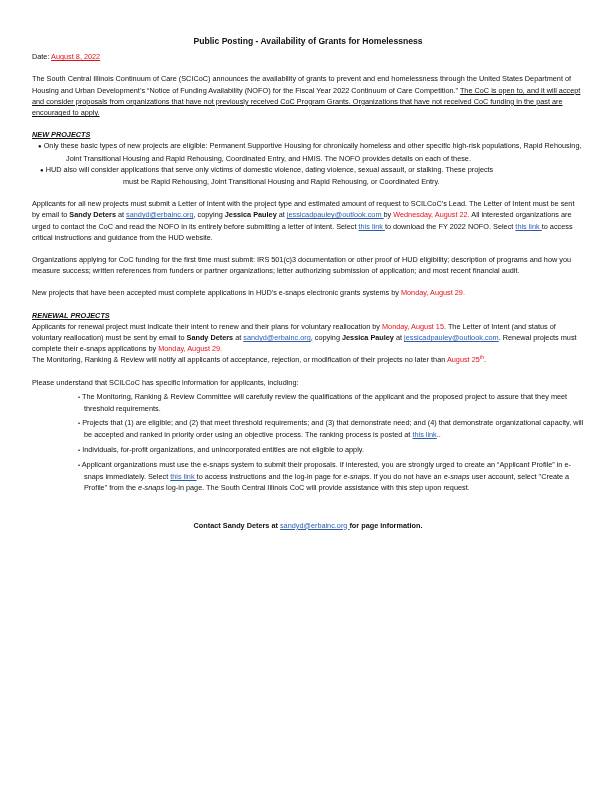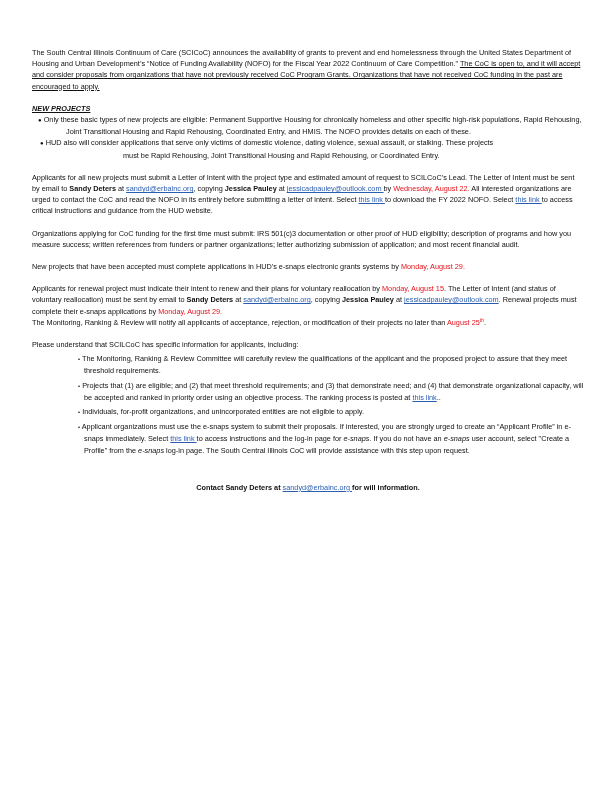--- a/index.html
+++ b/index.html
@@ -18,45 +18,48 @@
   .req { padding-left: 52px; text-indent: -6px; margin-left: 0; margin-bottom: 3px; }
   .small-dot { font-size: 6px; }
   .center { text-align: center; }
   sup { font-size: 5px; line-height: 0; }
   i { font-style: italic; }
 </style>
 </head>
 <body>
 
 <div class="page">
+  <p class="title">Public Posting - Availability of Grants for Homelessness</p>
+  <p><span>Date: </span><span class="red ul">August 8, 2022</span></p>
   <div class="gap"></div>
   <p><span>The South Central Illinois Continuum of Care (SCICoC) announces the availability of grants to prevent and end homelessness through  the United States Department of Housing and Urban Development’s “Notice of Funding Availability (NOFO) for the Fiscal Year 2022  Continuum of Care Competition.” </span><span class="ul">The CoC is open to, and it will accept and consider proposals from organizations that have not  previously received CoC Program Grants. Organizations that have not received CoC funding in the past are encouraged to apply.</span></p>
   <div class="gap"></div>
 
   <p class="heading">NEW PROJECTS</p>
   <p class="dot-item" style="padding-left:34px;text-indent:-28px;"><span style="font-size:6px;">●</span> <span>Only these basic types of new projects are eligible: Permanent Supportive Housing for chronically homeless and other specific  high-risk populations, Rapid Rehousing, Joint Transitional Housing and Rapid Rehousing, Coordinated Entry, and HMIS. The  NOFO provides details on each of these.</span></p>
   <p style="padding-left:8px;"><span style="font-size:6px;">●</span> <span>HUD also will consider applications that serve only victims of domestic violence, dating violence, sexual assault, or stalking.  These projects</span></p>
   <p style="padding-left:91px;">must be Rapid Rehousing, Joint Transitional Housing and Rapid Rehousing, or Coordinated Entry.</p>
   <div class="gap"></div>
 
   <p><span>Applicants for all new projects must submit a Letter of Intent with the project type and estimated amount of request to SCILCoC’s  Lead. The Letter of Intent must be sent by email to </span><span class="b">Sandy Deters</span><span> at </span><span class="link">sandyd@erbainc.org</span><span>, copying </span><span class="b">Jessica Pauley</span><span> at  </span><span class="link">jessicadpauley@outlook.com </span><span>by </span><span class="red">Wednesday, August 22.</span><span> All interested organizations are urged to contact the CoC and read the  NOFO in its entirely before submitting a letter of intent. Select </span><span class="link">this link </span><span>to download the FY 2022 NOFO. Select </span><span class="link">this link </span><span>to access  critical instructions and guidance from the HUD website.</span></p>
   <div class="gap"></div>
 
   <p>Organizations applying for CoC funding for the first time must submit: IRS 501(c)3 documentation or other proof of HUD eligibility;  description of programs and how you measure success; written references from funders or partner organizations; letter authorizing  submission of application; and most recent financial audit.</p>
   <div class="gap"></div>
   <p><span>New projects that have been accepted must complete applications in HUD’s e-snaps electronic grants systems by </span><span class="red">Monday, August  29.</span></p>
   <div class="gap"></div>
 
+  <p class="heading">RENEWAL PROJECTS</p>
   <p><span>Applicants for renewal project must indicate their intent to renew and their plans for voluntary reallocation by </span><span class="red">Monday, August 15</span><span>.  The Letter of Intent (and status of voluntary reallocation) must be sent by email to </span><span class="b">Sandy Deters</span><span> at </span><span class="link">sandyd@erbainc.org</span><span>, copying  </span><span class="b">Jessica Pauley</span><span> at </span><span class="link">jessicadpauley@outlook.com</span><span>. Renewal projects must complete their e-snaps applications by </span><span class="red">Monday, August 29.</span></p>
 
   <p><span>The Monitoring, Ranking &amp; Review will notify all applicants of acceptance, rejection, or modification of their projects no later than  </span><span class="red"><span>August 25</span><sup>th</sup></span><span>.</span></p>
   <div class="gap"></div>
 
   <p>Please understand that SCILCoC has specific information for applicants, including:</p>
   <div style="height:3px"></div>
   <p class="req"><span class="small-dot">•</span> <span>The Monitoring, Ranking &amp; Review Committee will carefully review the qualifications of the applicant and the proposed  project to assure that they meet threshold requirements.</span></p>
   <p class="req"><span class="small-dot">•</span> <span>Projects that (1) are eligible; and (2) that meet threshold requirements; and (3) that demonstrate need; and (4) that  demonstrate organizational capacity, will be accepted and ranked in priority order using an objective process. The ranking  process is posted at </span><span class="link">this link</span><span>..</span></p>
   <p class="req"><span class="small-dot">•</span> <span>Individuals, for-profit organizations, and unincorporated entities are not eligible to apply.</span></p>
   <p class="req"><span class="small-dot">•</span> <span>Applicant organizations must use the e-snaps system to submit their proposals. If interested, you are strongly urged to  create an “Applicant Profile” in e-snaps immediately. Select </span><span class="link">this link </span><span>to access instructions and the log-in page for </span><i>e-snaps</i><span>. If  you do not have an </span><i>e-snaps</i><span> user account, select "Create a Profile" from the </span><i>e-snaps</i><span> log-in page. The South Central Illinois CoC will provide assistance with this step upon request.</span></p>
   <div class="gap"></div>
 
-  <p class="center b"><span>Contact Sandy Deters at </span><span class="link" style="font-weight:normal">sandyd@erbainc.org </span><span>for will information.</span></p>
+  <p class="center b"><span>Contact Sandy Deters at </span><span class="link" style="font-weight:normal">sandyd@erbainc.org </span><span>for page information.</span></p>
 </div>
 
 </body></html>

